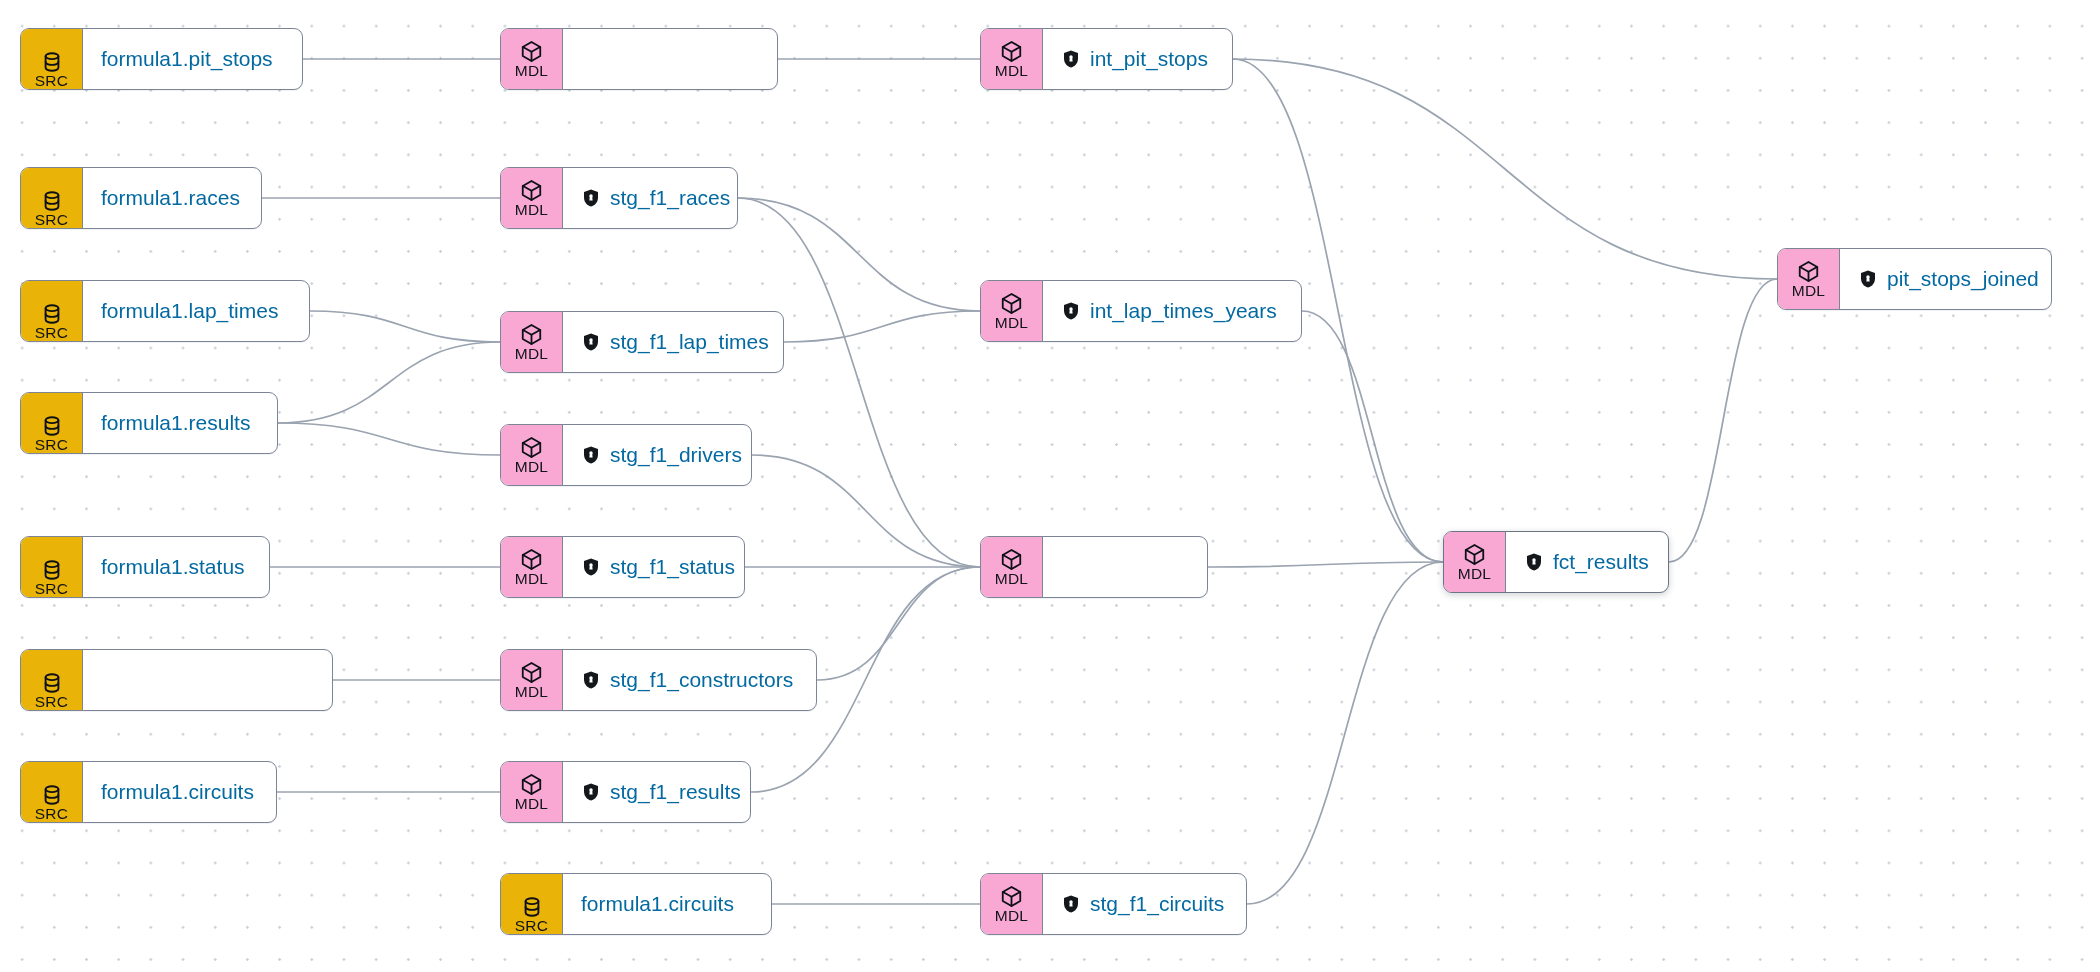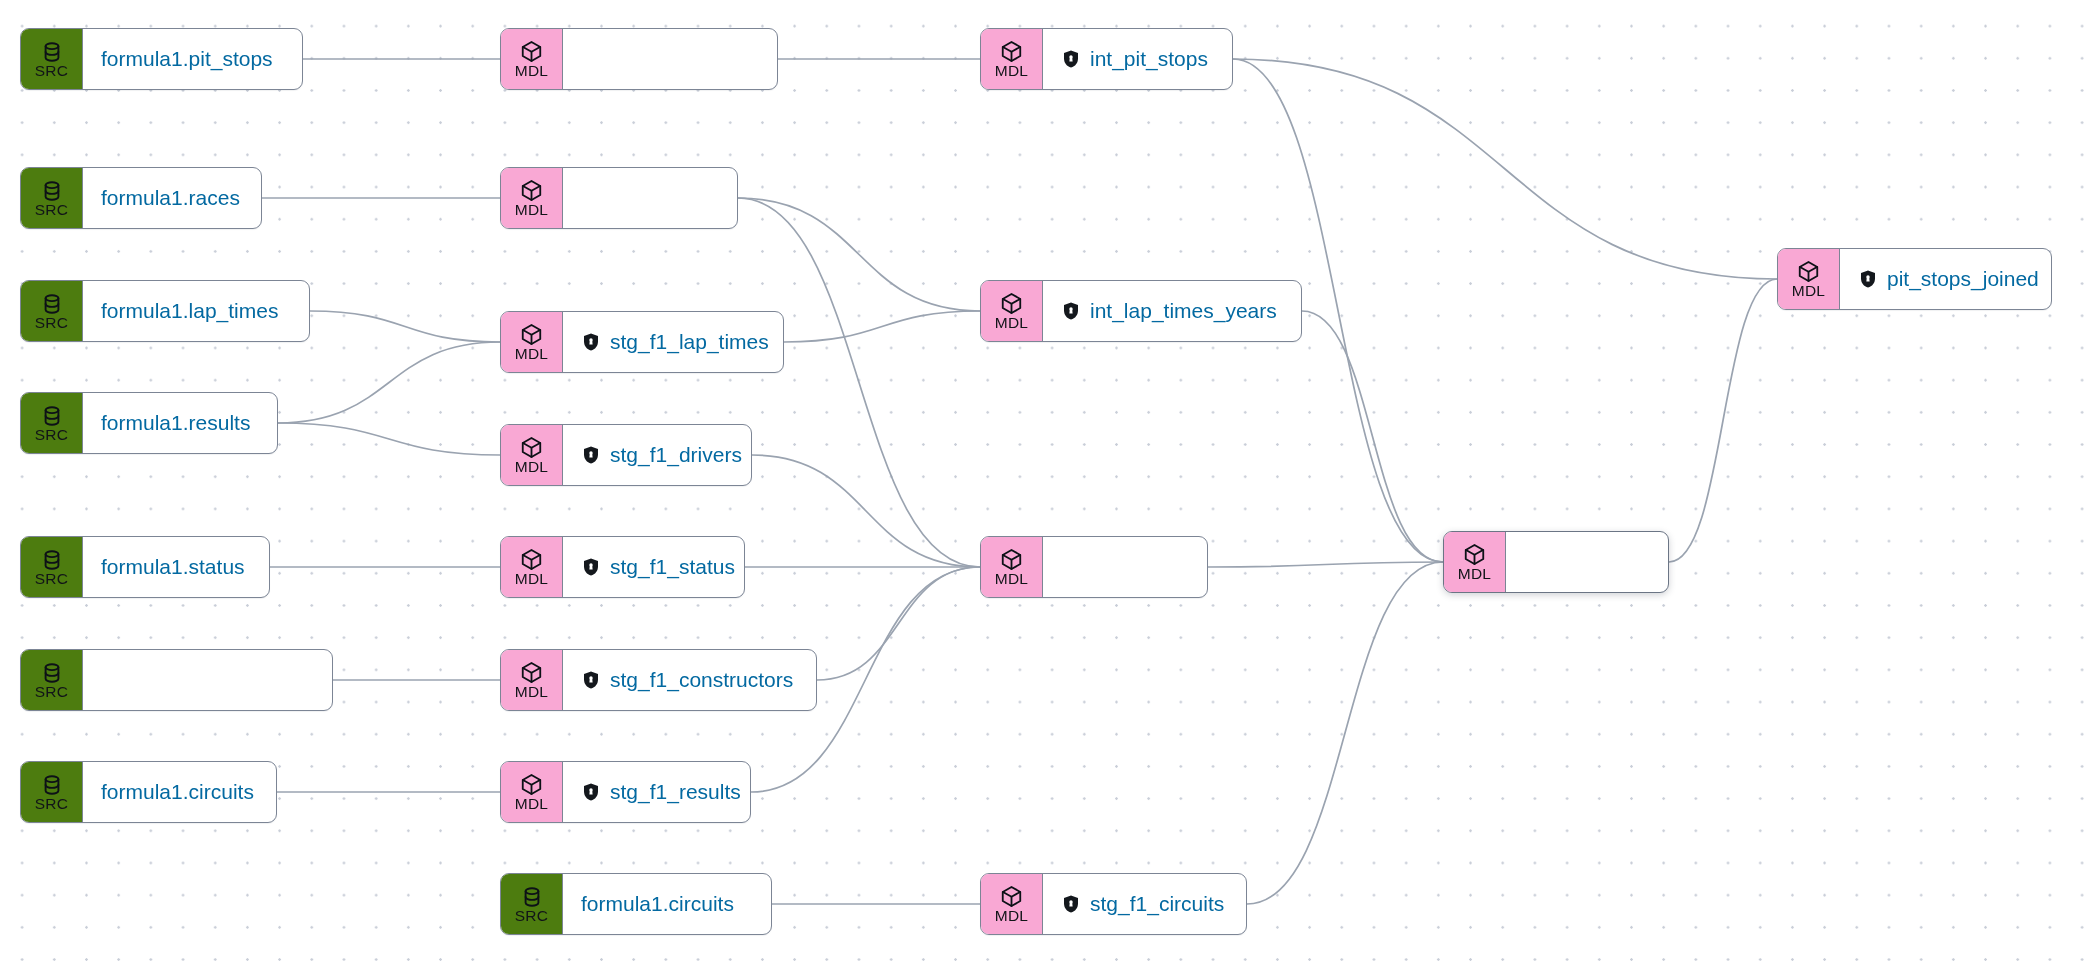--- a/index.html
+++ b/index.html
@@ -41,21 +41,21 @@
     width:62px;
     flex:0 0 62px;
     display:flex;
     flex-direction:column;
     align-items:center;
     justify-content:center;
     gap:0px;
     border-right:1.6px solid #7c8595;
     box-sizing:border-box;
   }
-  .badge.src{background:#4d7c0f;}
+  .badge.src{background:#eab308;justify-content:flex-end;}
   .badge.mdl{background:#f9a8d4;align-items:center;}
   .badge svg{display:block;margin-bottom:-1px;}
   .badge .btxt{
     font-size:15.5px;
     line-height:16px;
     color:#111418;
     letter-spacing:.2px;
     font-family:"Liberation Sans", sans-serif;
   }
   .body{
@@ -216,20 +216,30 @@
     </div>
     <div class="node" style="left: 500px; top: 167px; width: 238px;">
       <div class="badge mdl">
         <svg width="25" height="25" viewBox="0 0 24 24" fill="none" stroke="#0d1117" stroke-width="1.75" stroke-linecap="round" stroke-linejoin="round">
           <path d="M20.4 7.6v8.8L12 21.2 3.6 16.4V7.6L12 2.8z"></path>
           <path d="M3.8 7.7L12 12.3l8.2-4.6"></path>
           <path d="M12 12.3V21"></path>
         </svg>
         <span class="btxt">MDL</span>
       </div>
+      <div class="body">
+        <span class="shield">
+          <svg width="20" height="20" viewBox="0 0 24 24">
+            <path d="M12 1.8l8.4 3.1v6.4c0 5.3-3.5 9.6-8.4 10.9C7.1 20.9 3.6 16.6 3.6 11.3V4.9z" fill="#14181d"></path>
+            <circle cx="12" cy="9.6" r="2.05" fill="#ffffff"></circle>
+            <path d="M10.6 9.9h2.8l.55 5.2h-3.9z" fill="#ffffff"></path>
+          </svg>
+        </span>
+        <span class="label">stg_f1_races</span>
+      </div>
     </div>
     <div class="node" style="left: 500px; top: 311px; width: 284px;">
       <div class="badge mdl">
         <svg width="25" height="25" viewBox="0 0 24 24" fill="none" stroke="#0d1117" stroke-width="1.75" stroke-linecap="round" stroke-linejoin="round">
           <path d="M20.4 7.6v8.8L12 21.2 3.6 16.4V7.6L12 2.8z"></path>
           <path d="M3.8 7.7L12 12.3l8.2-4.6"></path>
           <path d="M12 12.3V21"></path>
         </svg>
         <span class="btxt">MDL</span>
       </div>
@@ -395,20 +405,30 @@
       </div>
     </div>
     <div class="node selected" style="left: 1443px; top: 531px; width: 226px;">
       <div class="badge mdl">
         <svg width="25" height="25" viewBox="0 0 24 24" fill="none" stroke="#0d1117" stroke-width="1.75" stroke-linecap="round" stroke-linejoin="round">
           <path d="M20.4 7.6v8.8L12 21.2 3.6 16.4V7.6L12 2.8z"></path>
           <path d="M3.8 7.7L12 12.3l8.2-4.6"></path>
           <path d="M12 12.3V21"></path>
         </svg>
         <span class="btxt">MDL</span>
+      </div>
+      <div class="body">
+        <span class="shield">
+          <svg width="20" height="20" viewBox="0 0 24 24">
+            <path d="M12 1.8l8.4 3.1v6.4c0 5.3-3.5 9.6-8.4 10.9C7.1 20.9 3.6 16.6 3.6 11.3V4.9z" fill="#14181d"></path>
+            <circle cx="12" cy="9.6" r="2.05" fill="#ffffff"></circle>
+            <path d="M10.6 9.9h2.8l.55 5.2h-3.9z" fill="#ffffff"></path>
+          </svg>
+        </span>
+        <span class="label">fct_results</span>
       </div>
     </div>
     <div class="node" style="left: 1777px; top: 248px; width: 275px;">
       <div class="badge mdl">
         <svg width="25" height="25" viewBox="0 0 24 24" fill="none" stroke="#0d1117" stroke-width="1.75" stroke-linecap="round" stroke-linejoin="round">
           <path d="M20.4 7.6v8.8L12 21.2 3.6 16.4V7.6L12 2.8z"></path>
           <path d="M3.8 7.7L12 12.3l8.2-4.6"></path>
           <path d="M12 12.3V21"></path>
         </svg>
         <span class="btxt">MDL</span>

